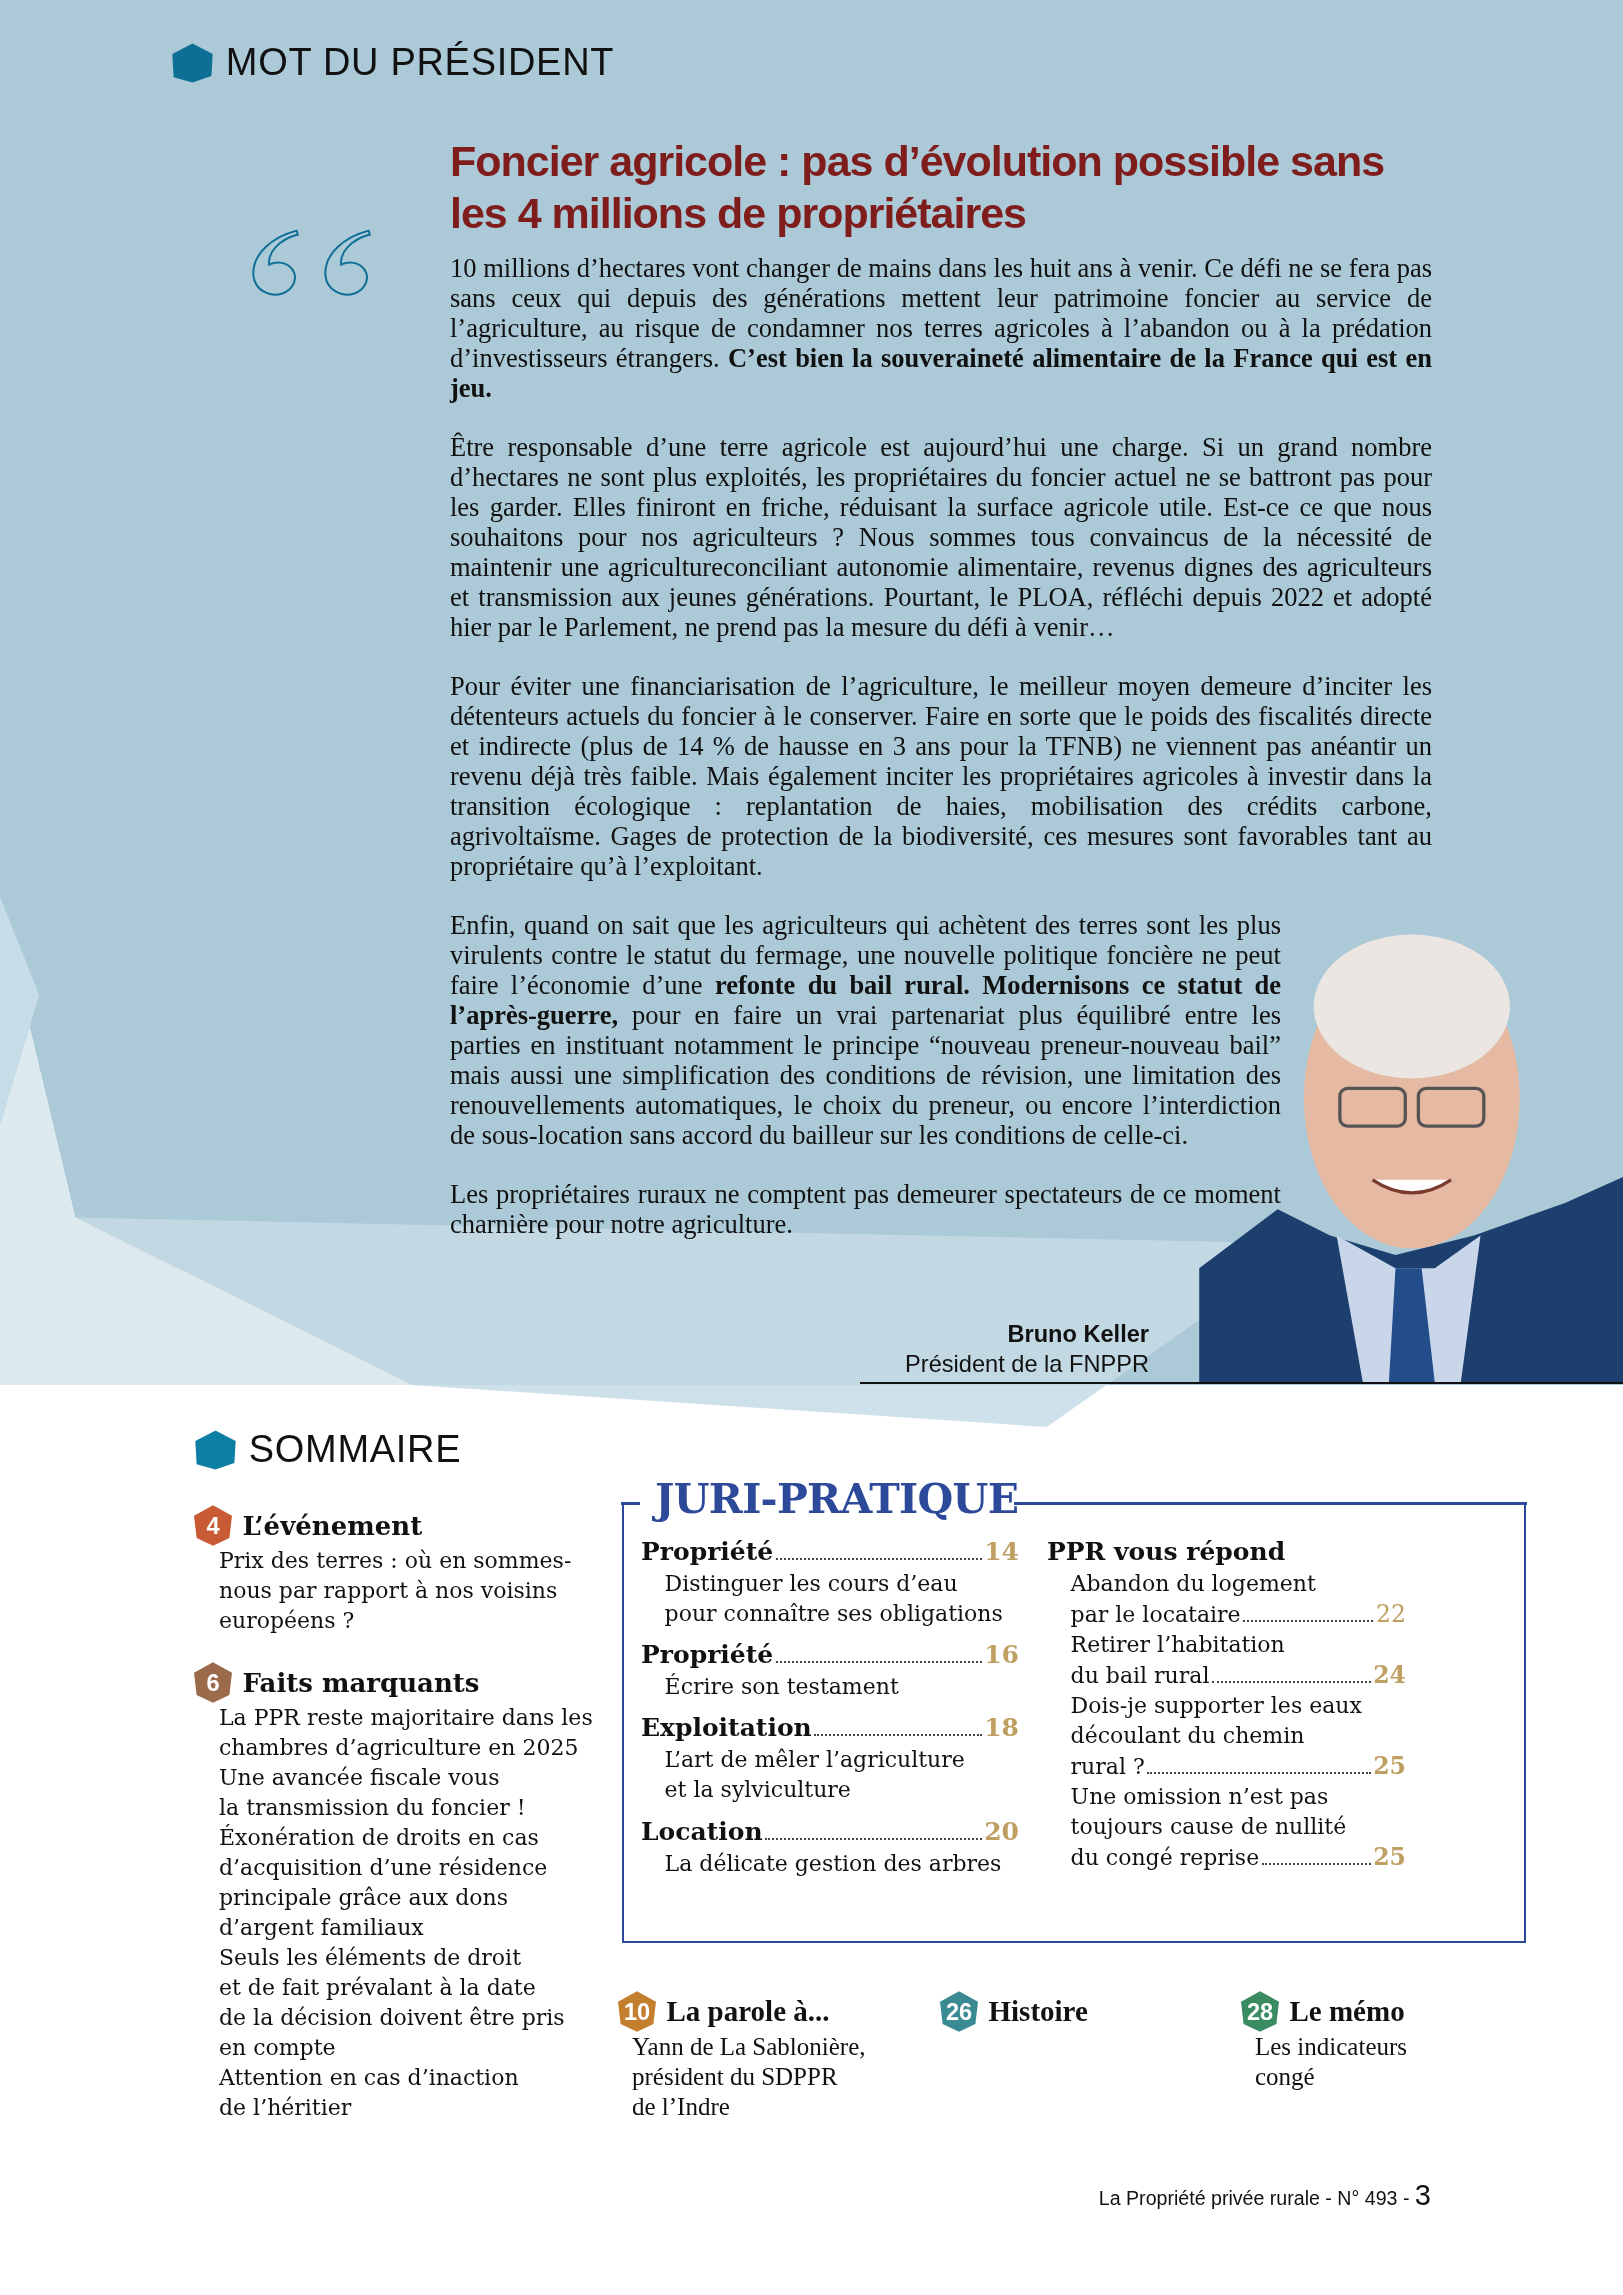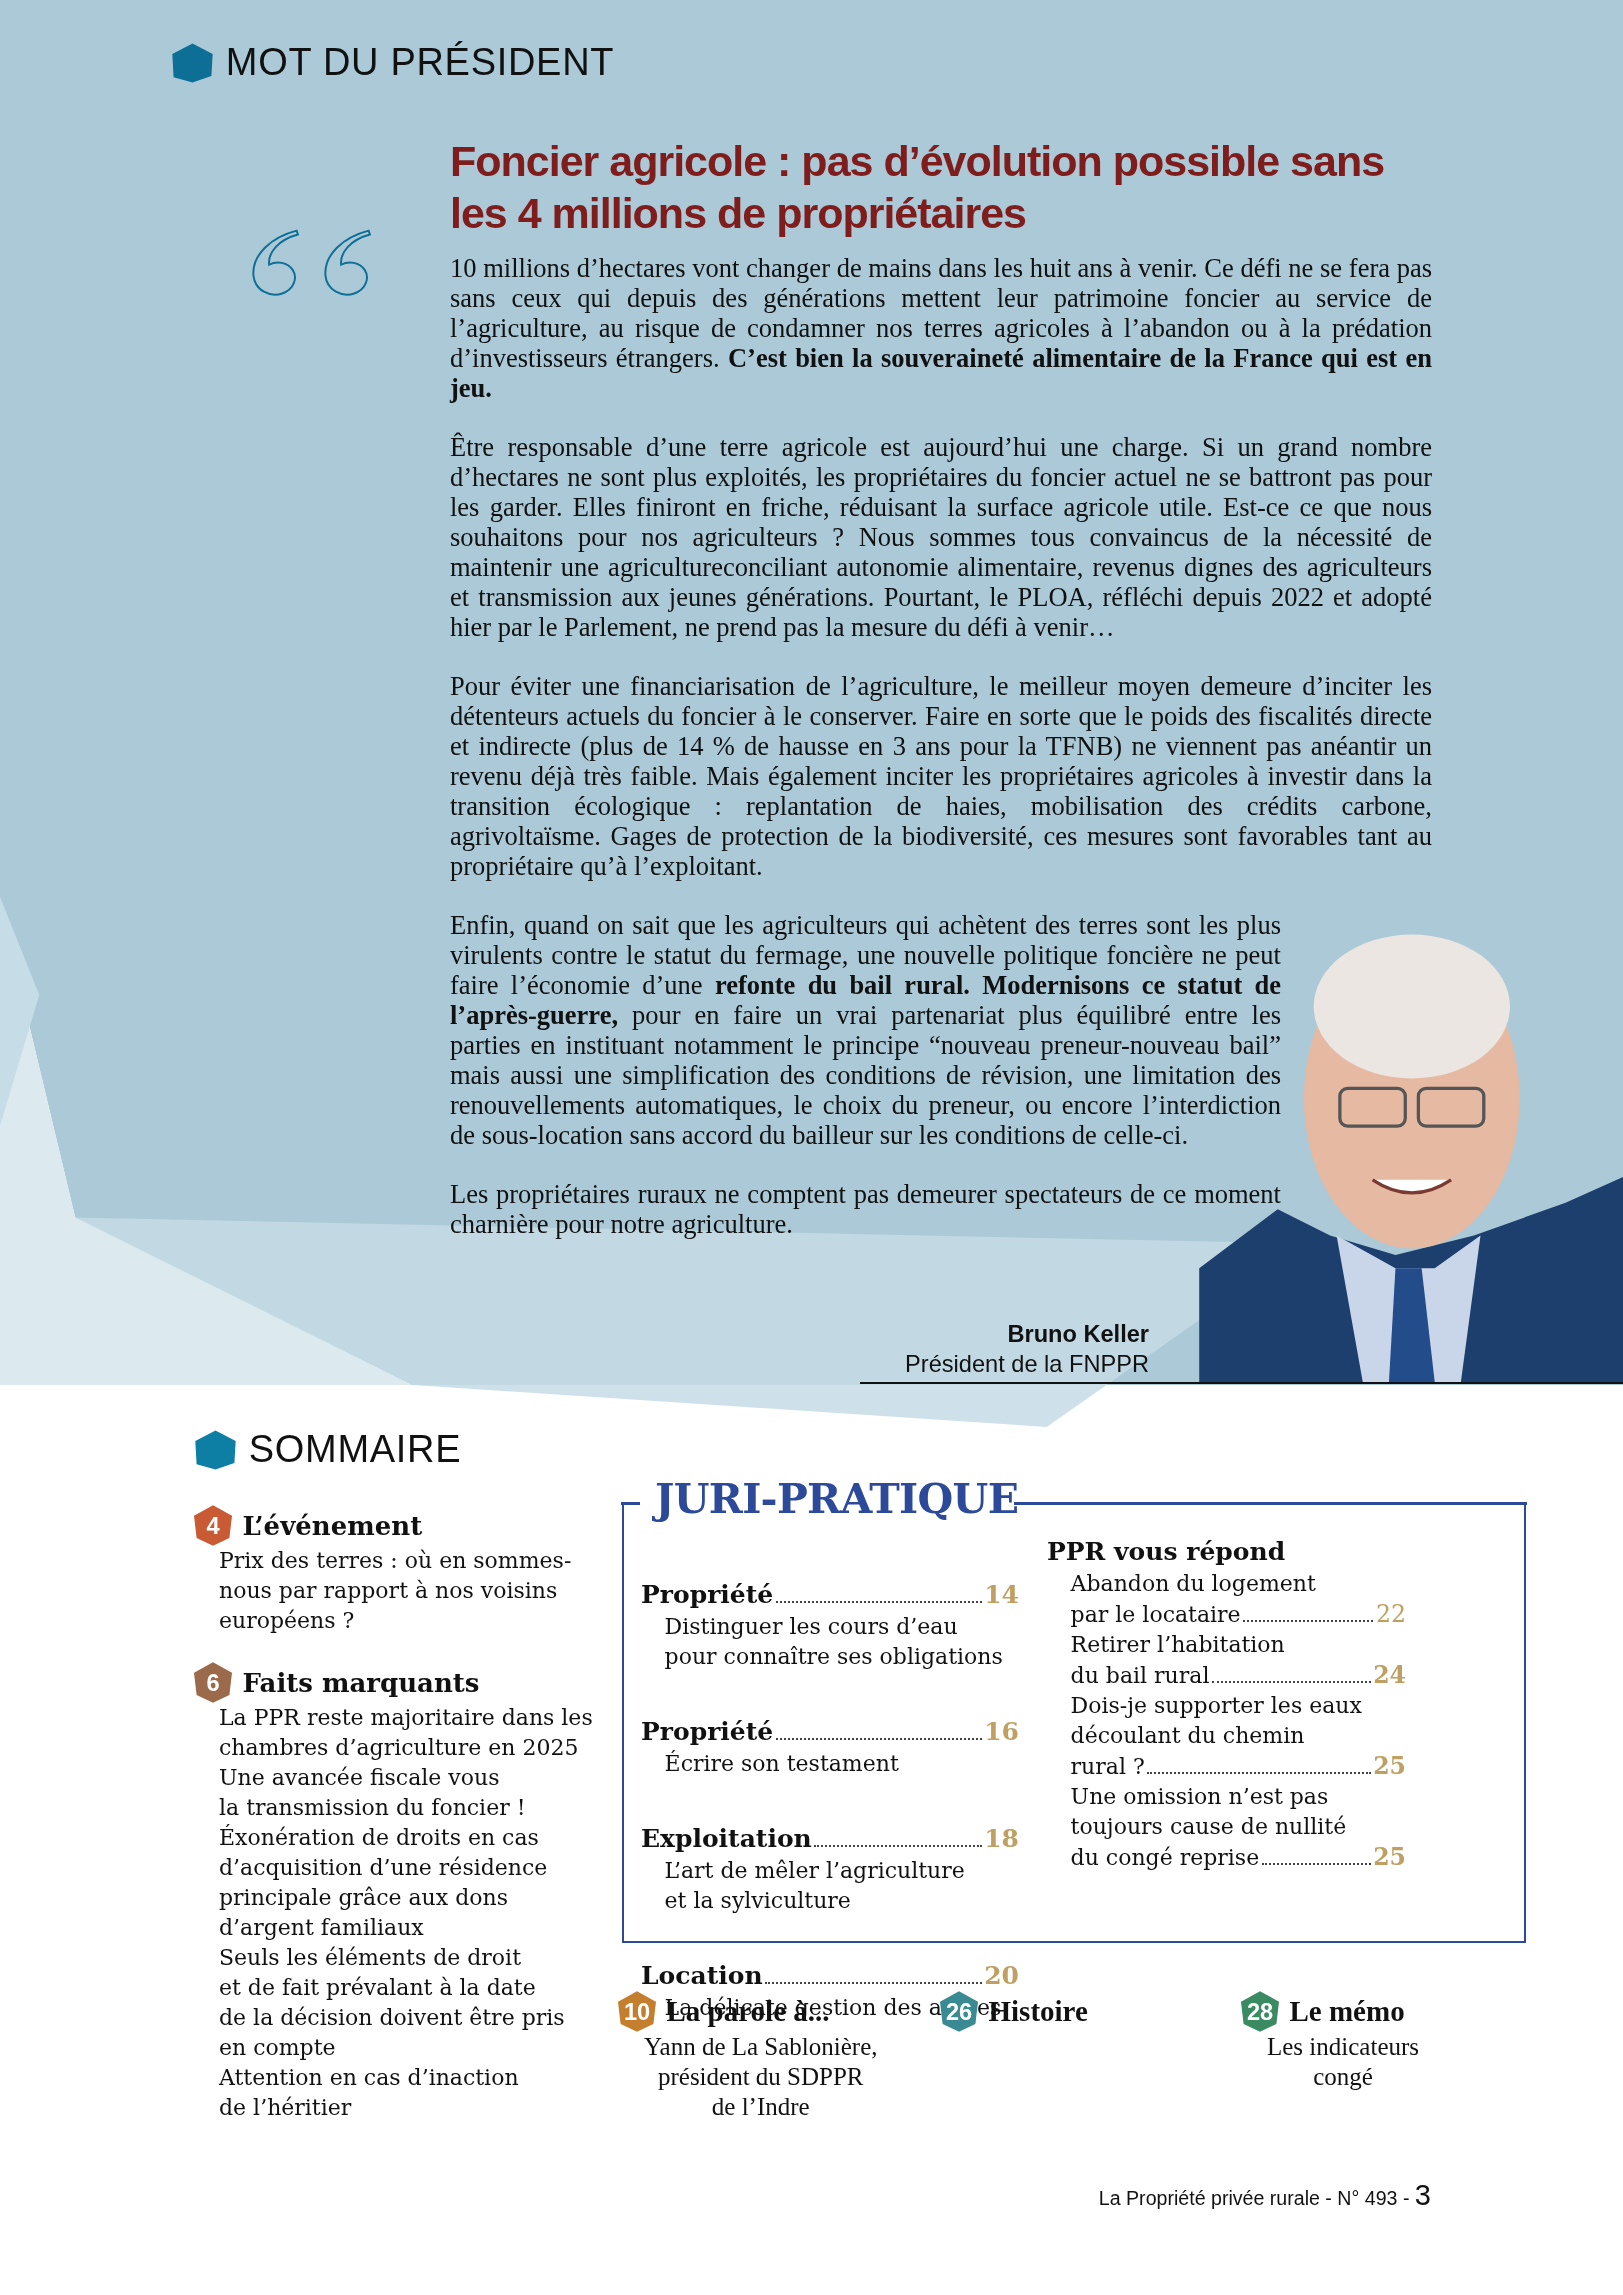--- a/index.html
+++ b/index.html
@@ -51,33 +51,33 @@
   .toc-lines div { white-space: nowrap; }
 
   
   .juri { position: absolute; left: 622px; top: 1502px; width: 904px; height: 441px; border: 2.6px solid #2d4a9a; border-top: none; z-index: 2; }
   .juri-top-left { position: absolute; left: -2.6px; top: 0; width: 18.3px; height: 2.6px; background: #2d4a9a; }
   .juri-top-right { position: absolute; left: 390px; right: -2.6px; top: 0; height: 2.6px; background: #2d4a9a; }
   .juri-title { position: absolute; left: 31px; top: -27.5px; font-family: "DejaVu Serif", serif; font-weight: bold; font-size: 41px; color: #2d4a9a; letter-spacing: -0.7px; }
   .juri-col { position: absolute; top: 33px; }
   .juri-col.left { left: 17px; width: 378px; }
   .juri-col.right { left: 423px; width: 359px; }
-  .jitem { margin-bottom: 9.2px; margin-top: 43px; }
+  .jitem { margin-bottom: 9.2px; }
   .jhead { display: flex; align-items: baseline; font-family: "DejaVu Serif", serif; font-weight: bold; font-size: 25px; line-height: 34px; }
   .dots { flex: 1; border-bottom: 2px dotted #444; margin: 0 2.6px 6.5px 2.6px; }
   .pg { color: #c0a062; font-weight: bold; font-family: "DejaVu Serif", serif; }
   .jsub { margin-left: 23.6px; font-family: "DejaVu Serif", serif; font-size: 22px; line-height: 30px; }
   .jsubline { display: flex; align-items: baseline; }
   .jsubline .pg { font-size: 23.6px; }
   .pg.light { font-weight: normal; text-align: center; }
   .rhead { font-family: "DejaVu Serif", serif; font-weight: bold; font-size: 25px; line-height: 34px; }
 
   
   .toc-bottom { position: absolute; top: 1991px; z-index: 2; }
-  .toc-bottom .toc-lines { margin-left: 26px; font-family: "Liberation Serif", serif; font-size: 25px; line-height: 30px; text-align: center; }
+  .toc-bottom .toc-lines { margin-left: 14px; font-family: "Liberation Serif", serif; font-size: 25px; line-height: 30px; }
   .toc-bottom .toc-title { font-family: "Liberation Serif", serif; font-size: 29px; }
 
   .footer { position: absolute; right: 192px; top: 2179px; font-family: "Liberation Sans", sans-serif; font-size: 19.6px; z-index: 2; }
   .footer .num { font-size: 29px; }
 </style>
 </head>
 <body>
 
 <svg class="bg" viewBox="0 0 2481 2200" preserveAspectRatio="none">
   <polygon points="0,0 2481,0 2481,2116 630,2116 115,1860 0,1380" fill="#abc9d7"></polygon>

